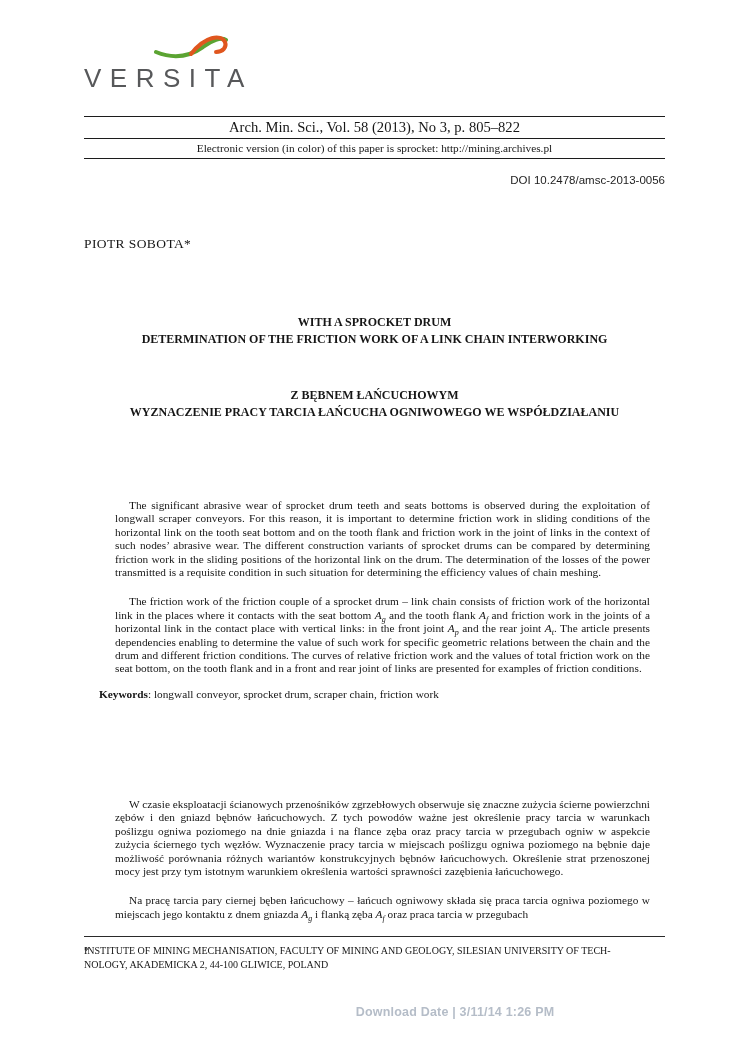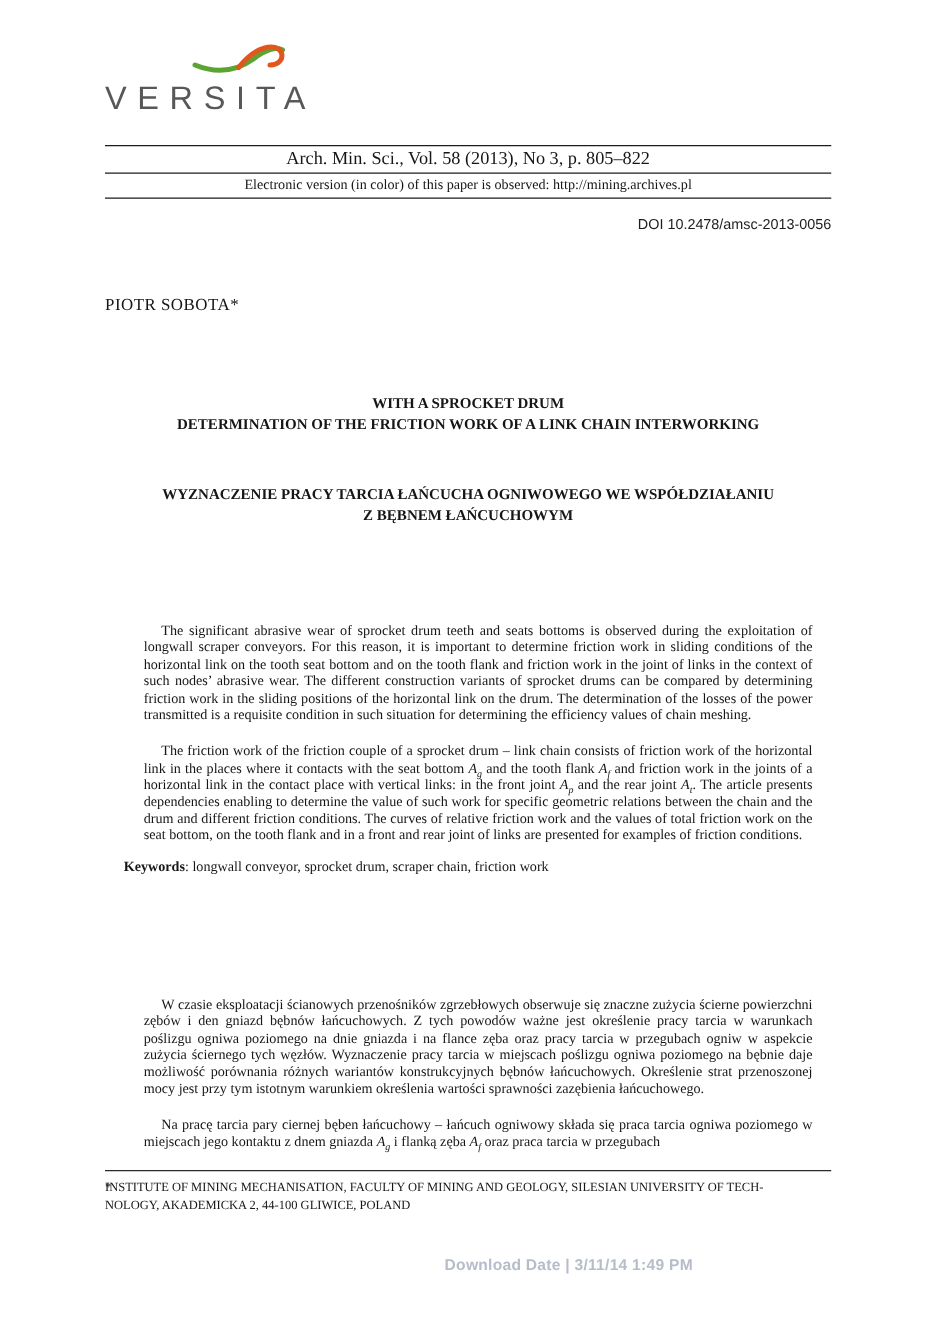--- a/index.html
+++ b/index.html
@@ -74,37 +74,37 @@
   <svg class="logo-swoosh" width="76" height="30" viewBox="0 0 76 30">
     <path d="M3,20 C20,27 36,25 50,15 C59,8 68,5 73,8" fill="none" stroke="#5ba432" stroke-width="4" stroke-linecap="round"></path>
     <path d="M38,22 C52,4 68,2 72,10 C74,15 70,20 63,20" fill="none" stroke="#e0561e" stroke-width="4" stroke-linecap="round"></path>
   </svg>
   <div class="logo-text" style="color: rgb(87, 88, 90);">VERSITA</div>
 
   <div class="jheader">
     <div class="rule-heavy"></div>
     <div class="citation">Arch. Min. Sci., Vol. 58 (2013), No 3, p. 805–822</div>
     <div class="rule-light"></div>
-    <div class="eversion"><span>Electronic version (in color) of this paper is observed:</span>
+    <div class="eversion"><span>Electronic version (in color) of this paper is sprocket:</span>
       <span class="url">http://mining.archives.pl</span></div>
     <div class="rule-light"></div>
   </div>
 
   <div class="doi">DOI 10.2478/amsc-2013-0056</div>
 
   <div class="author">PIOTR SOBOTA*</div>
 
   <div class="title title-en">
     <div>WITH A SPROCKET DRUM</div>
     <div>DETERMINATION OF THE FRICTION WORK OF A LINK CHAIN INTERWORKING</div>
   </div>
 
   <div class="title title-pl">
+    <div>Z BĘBNEM ŁAŃCUCHOWYM</div>
     <div>WYZNACZENIE PRACY TARCIA ŁAŃCUCHA OGNIWOWEGO WE WSPÓŁDZIAŁANIU</div>
-    <div>Z BĘBNEM ŁAŃCUCHOWYM</div>
   </div>
 
   <div class="abstract abstract-en">
     <p>The significant abrasive wear of sprocket drum teeth and seats bottoms is observed during the exploitation of longwall scraper conveyors. For this reason, it is important to determine friction work in sliding conditions of the horizontal link on the tooth seat bottom and on the tooth flank and friction work in the joint of links in the context of such nodes’ abrasive wear. The different construction variants of sprocket drums can be compared by determining friction work in the sliding positions of the horizontal link on the drum. The determination of the losses of the power transmitted is a requisite condition in such situation for determining the efficiency values of chain meshing.</p>
     <p>The friction work of the friction couple of a sprocket drum – link chain consists of friction work of the horizontal link in the places where it contacts with the seat bottom <i>A</i><sub>g</sub> and the tooth flank <i>A</i><sub>f</sub> and friction work in the joints of a horizontal link in the contact place with vertical links: in the front joint <i>A</i><sub>p</sub> and the rear joint <i>A</i><sub>t</sub>. The article presents dependencies enabling to determine the value of such work for specific geometric relations between the chain and the drum and different friction conditions. The curves of relative friction work and the values of total friction work on the seat bottom, on the tooth flank and in a front and rear joint of links are presented for examples of friction conditions.</p>
   </div>
 
   <div class="keywords"><b>Keywords</b><span>: longwall conveyor, sprocket drum, scraper chain, friction work</span></div>
 
   <div class="abstract abstract-pl">
@@ -115,16 +115,16 @@
   <div class="footnote-rule"></div>
   <div class="footnote">
     <span class="marker">*</span>
     <div class="fn-lines">
       <div>INSTITUTE OF MINING MECHANISATION, FACULTY OF MINING AND GEOLOGY, SILESIAN UNIVERSITY OF TECH-</div>
       <div>NOLOGY, AKADEMICKA 2, 44-100 GLIWICE, POLAND</div>
     </div>
   </div>
 
   <div class="watermark" style="color: rgb(181, 189, 200);">
-    <div>Download Date | 3/11/14 1:49 PM</div>
+    <div>Download Date | 3/11/14 1:26 PM</div>
   </div>
 
 </div>
 
 </body></html>

